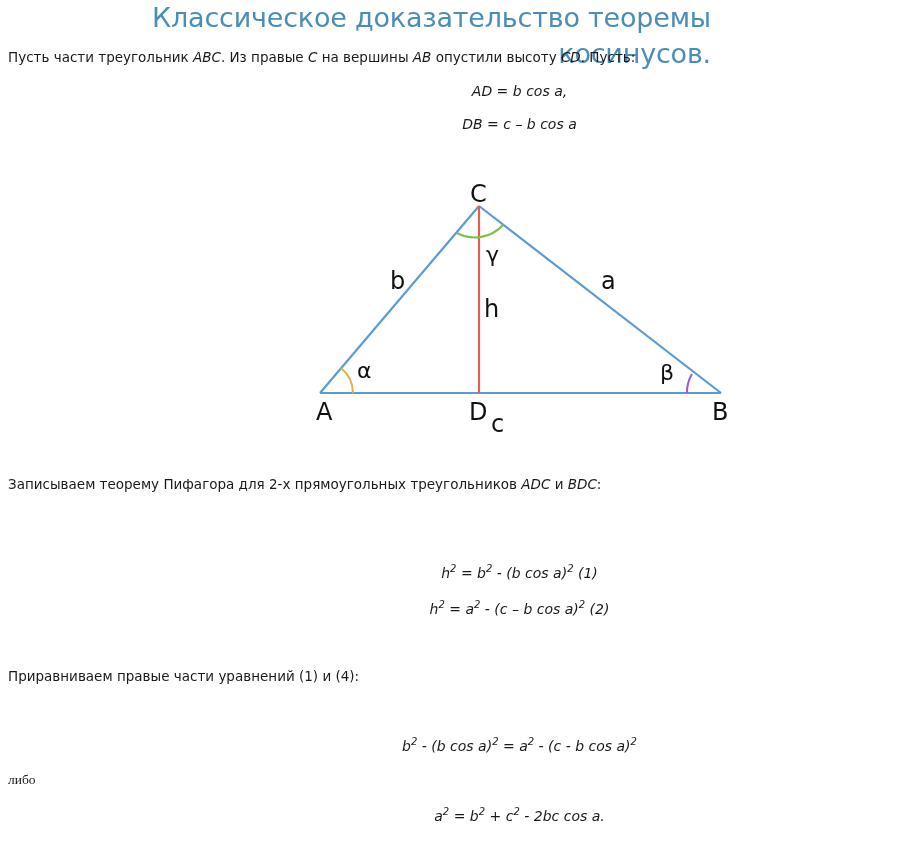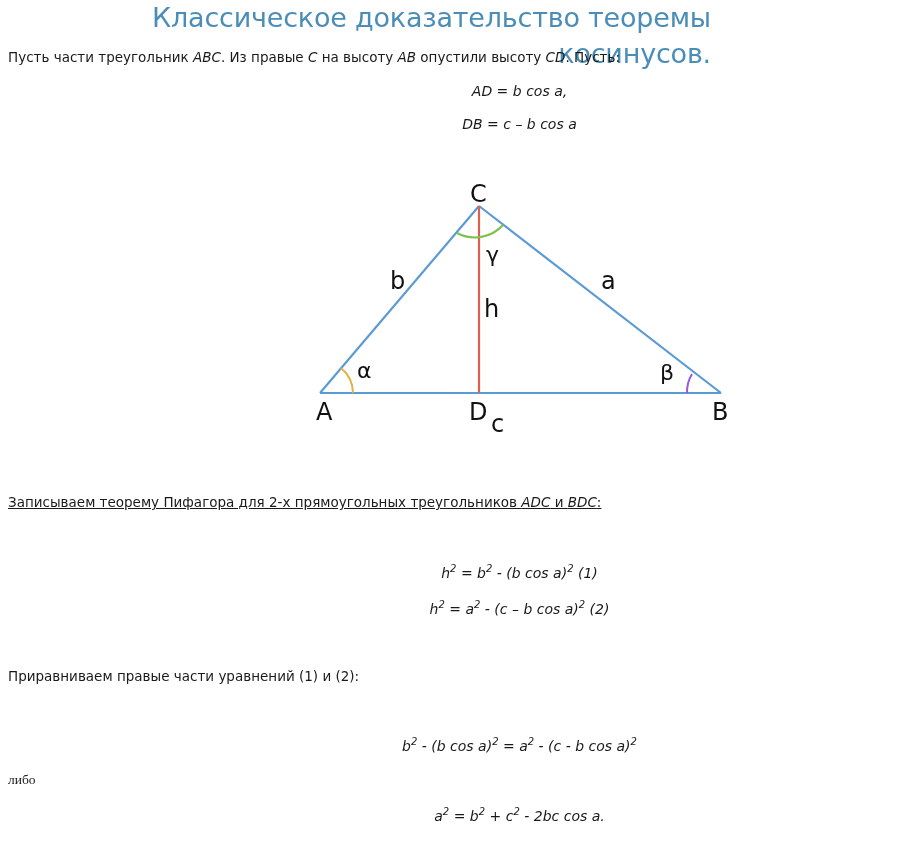--- a/index.html
+++ b/index.html
@@ -70,21 +70,21 @@
   .figure svg text {
     font-family: "DejaVu Sans", sans-serif;
     fill: #111111;
   }
 </style>
 </head>
 <body>
 
 <div class="title">Классическое доказательство теоремы косинусов.</div>
 
-<div class="para" style="top:48px;"><span>Пусть части треугольник </span><em>ABC</em><span>. Из правые </span><em>C</em><span> на высоту </span><em>AB</em><span> опустили высоту </span><em>CD</em><span>. Пусть:</span></div>
+<div class="para" style="top:48px;"><span>Пусть части треугольник </span><em>ABC</em><span>. Из правые </span><em>C</em><span> на вершины </span><em>AB</em><span> опустили высоту </span><em>CD</em><span>. Пусть:</span></div>
 
 <div class="eq" style="top:82px; left:60px;">AD = b cos a,</div>
 <div class="eq" style="top:115px; left:60px;">DB = c – b cos a</div>
 
 <div class="figure">
   <svg width="460" height="270" viewBox="0 0 460 270" xmlns="http://www.w3.org/2000/svg">
 
     <line x1="20" y1="223" x2="179" y2="36" stroke="#5b9bd5" stroke-width="2.2"></line>
     <line x1="179" y1="36" x2="421" y2="223" stroke="#5b9bd5" stroke-width="2.2"></line>
     <line x1="20" y1="223" x2="421" y2="223" stroke="#5b9bd5" stroke-width="2.2"></line>
@@ -102,25 +102,25 @@
     <text x="191" y="262" font-size="24">c</text>
     <text x="90" y="119" font-size="24">b</text>
     <text x="301" y="119" font-size="24">a</text>
     <text x="184" y="147" font-size="24">h</text>
     <text x="186" y="92" font-size="22">γ</text>
     <text x="57" y="208" font-size="22">α</text>
     <text x="360" y="210" font-size="22">β</text>
   </svg>
 </div>
 
-<div class="para" style="top:493px;text-decoration:underline;"><span>Записываем теорему Пифагора для 2-х прямоугольных треугольников </span><em>ADC</em><span> и </span><em>BDC</em><span>:</span></div>
+<div class="para" style="top:475px;"><span>Записываем теорему Пифагора для 2-х прямоугольных треугольников </span><em>ADC</em><span> и </span><em>BDC</em><span>:</span></div>
 
 <div class="eq" style="top:564px; left:60px;"><span>h</span><sup>2</sup><span> = b</span><sup>2</sup><span> - (b cos a)</span><sup>2</sup><span> (1)</span></div>
 
 <div class="eq" style="top:600px; left:60px;"><span>h</span><sup>2</sup><span> = a</span><sup>2</sup><span> - (c – b cos a)</span><sup>2</sup><span> (2)</span></div>
 
-<div class="para" style="top:667px;">Приравниваем правые части уравнений (1) и (2):</div>
+<div class="para" style="top:667px;">Приравниваем правые части уравнений (1) и (4):</div>
 
 <div class="eq" style="top:737px; left:60px;"><span>b</span><sup>2</sup><span> - (b cos a)</span><sup>2</sup><span> = a</span><sup>2</sup><span> - (c - b cos a)</span><sup>2</sup></div>
 
 <div class="para" style="top:771px;font-family:Liberation Serif, serif;">либо</div>
 
 <div class="eq" style="top:807px; left:60px;"><span>a</span><sup>2</sup><span> = b</span><sup>2</sup><span> + c</span><sup>2</sup><span> - 2bc cos a.</span></div>
 
 </body></html>

